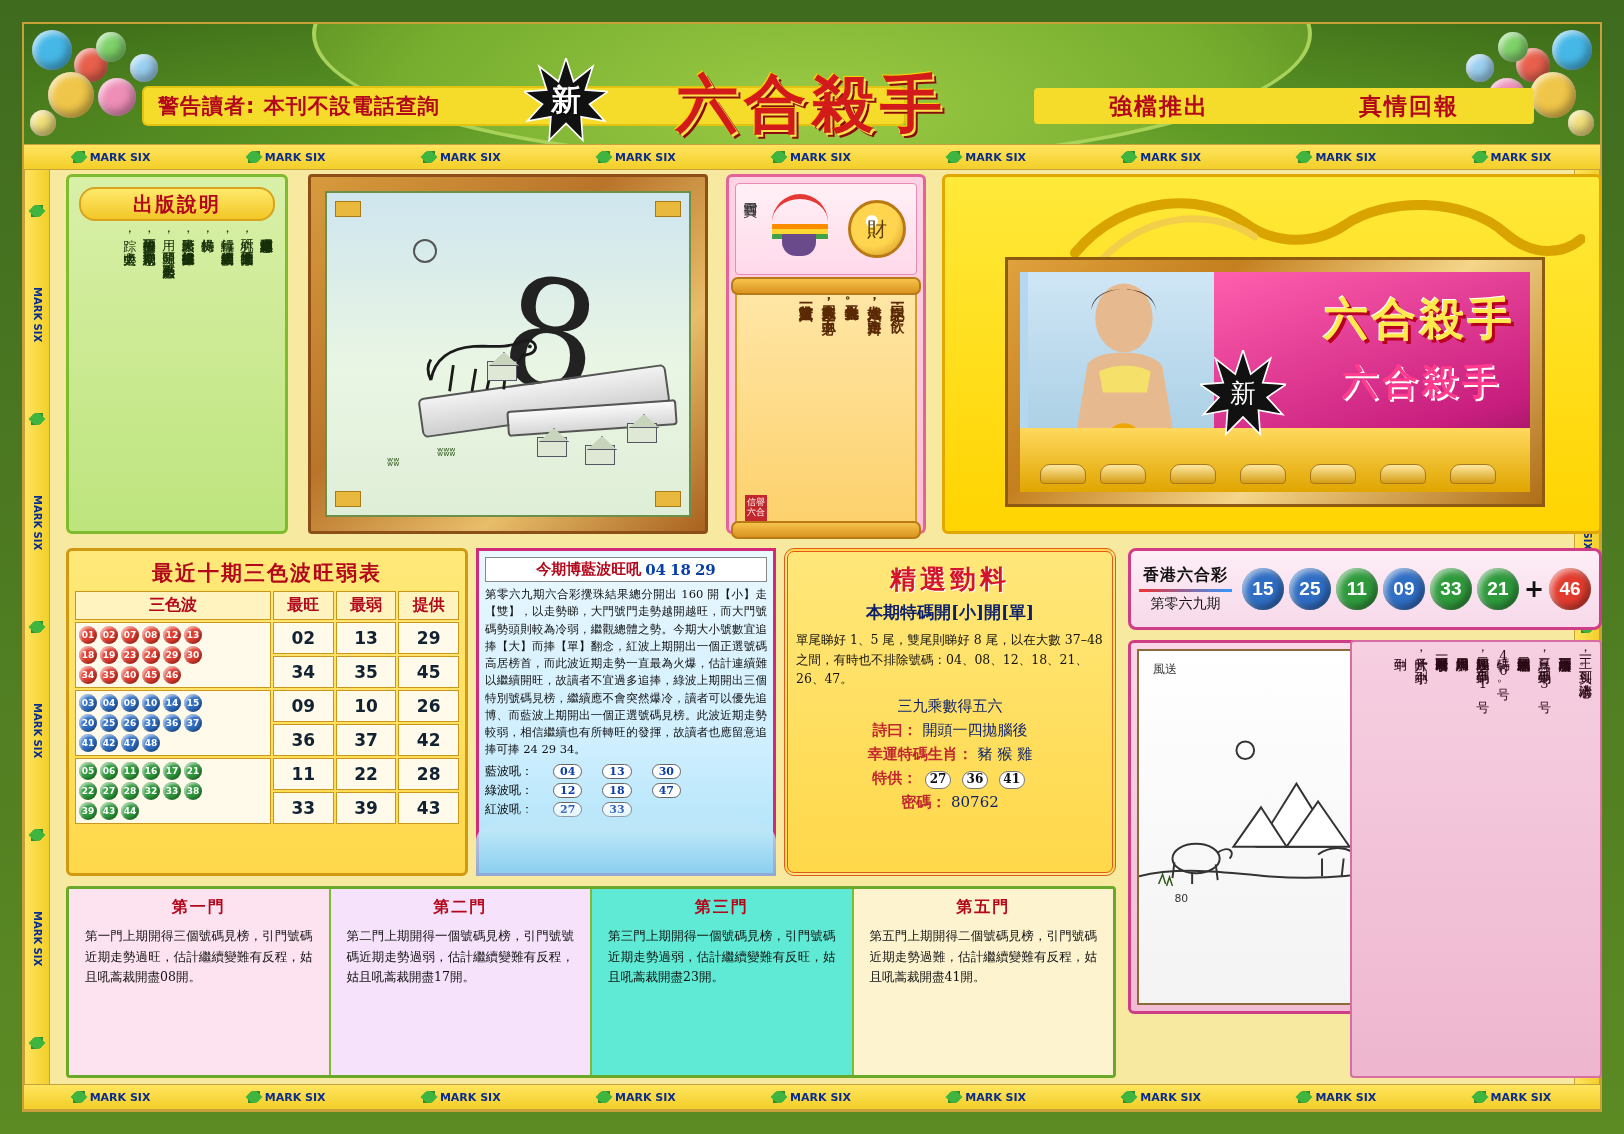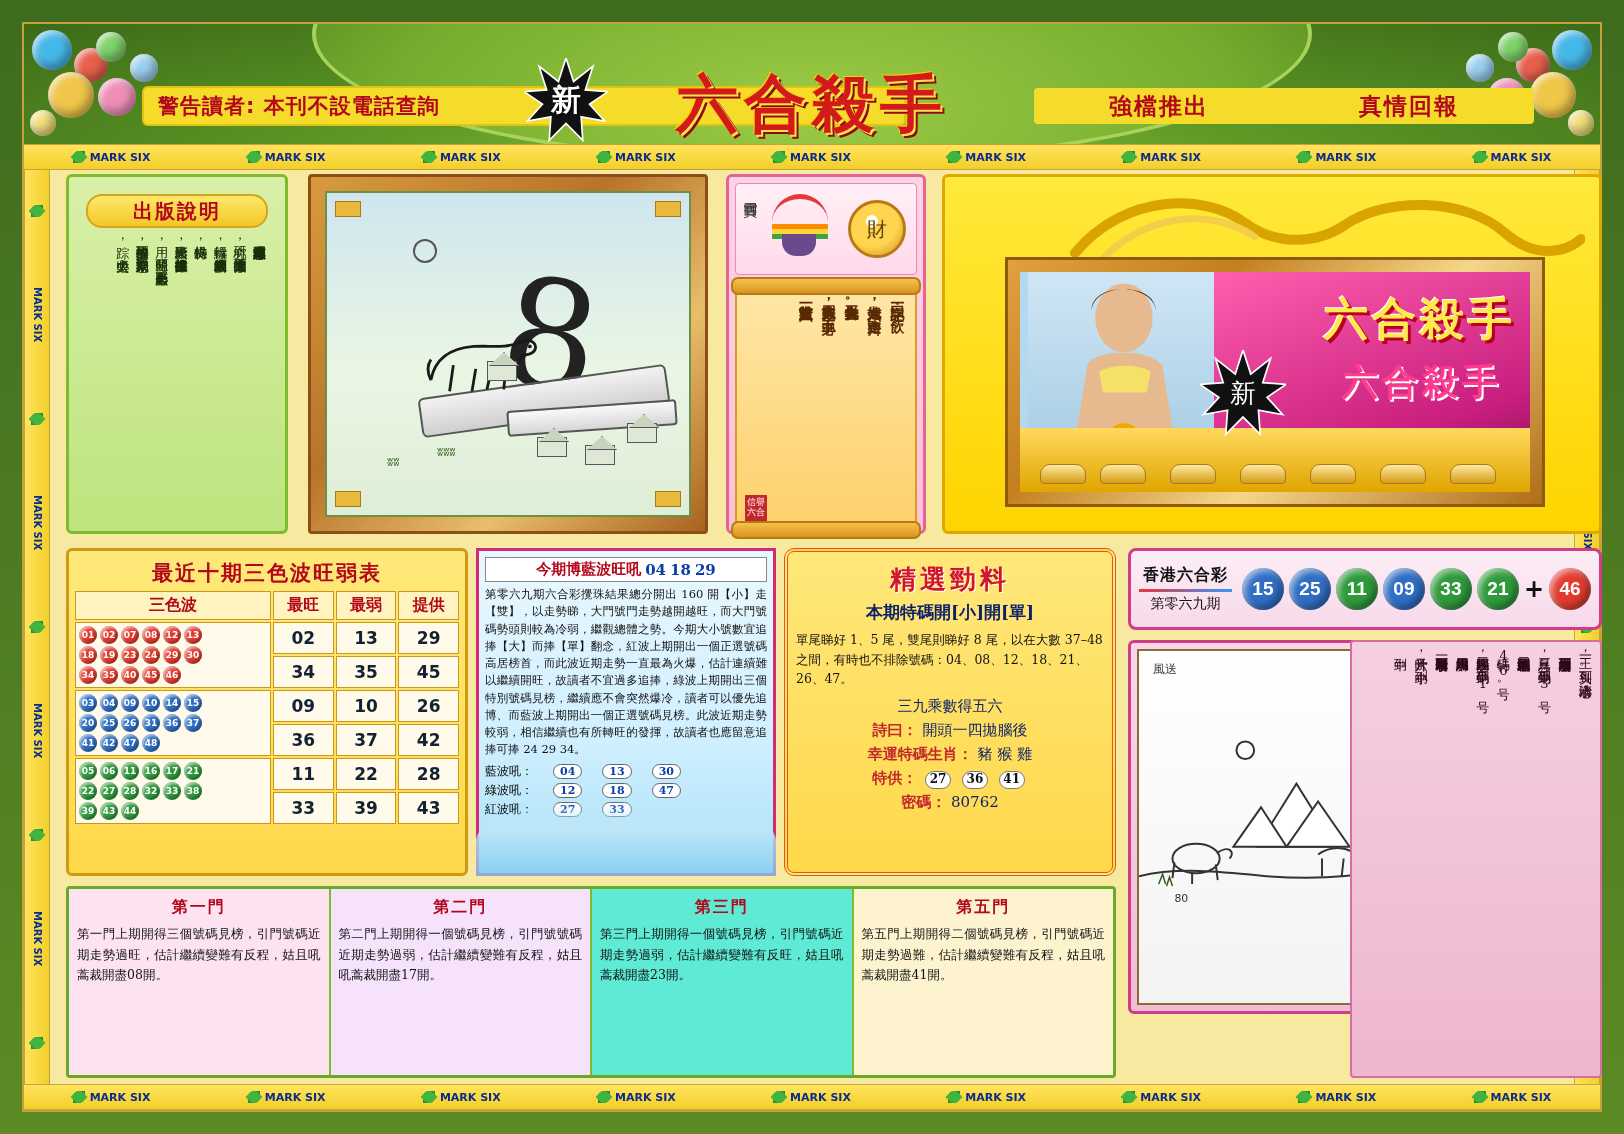--- a/index.html
+++ b/index.html
@@ -106,21 +106,21 @@
   
   .content { position:absolute; left:26px; top:146px; right:26px; bottom:26px; }
 
   .panel { position:absolute; }
 
   
   .pub-note {
     left:16px; top:4px; width:222px; height:360px;
     background:linear-gradient(#d9f0a8,#bde47d);
     border:3px solid #7fbb2e; border-radius:6px;
-    padding:17px;
+    padding:10px;
   }
   .pub-title {
     height:34px; background:linear-gradient(#ffe96b,#f2c727);
     border:2px solid #d8a31d; border-radius:16px;
     display:flex; align-items:center; justify-content:center;
     font-size:20px; font-weight:bold; color:#b3071b;
     font-family:"DejaVu Serif","Liberation Serif",serif;
     letter-spacing:2px;
   }
   .vtext {
@@ -403,21 +403,21 @@
     border:3px solid #6aa82a; border-radius:4px;
     display:flex; background:#fff;
   }
   .gate { flex:1; padding:6px 8px; border-right:2px solid #7fbb2e; }
   .gate:last-child { border-right:none; }
   .gate h4 {
     margin:2px 0 6px; text-align:center; font-size:16px; color:#b3071b;
     font-family:"DejaVu Serif","Liberation Serif",serif; letter-spacing:2px;
   }
   .gate p {
-    margin:0; font-size:12.5px; line-height:1.65; color:#111; text-align:justify;
+    margin:8px; font-size:12.5px; line-height:1.65; color:#111; text-align:justify;
     font-family:"DejaVu Serif","Liberation Serif",serif;
   }
   .g1{background:#fde3f0;} .g2{background:#f6e2fb;} .g3{background:#5eead4;}
   .g4{background:#e9e3fb;} .g5{background:#fdf3cf;}
 
   .pink-col {
     left:1300px; top:470px; width:252px; height:438px;
     background:linear-gradient(#f6cfe1,#eeb6cf);
     border:2px solid #d76ea1; border-radius:4px;
     padding:6px; display:flex; flex-direction:row-reverse; gap:3px; overflow:hidden;

